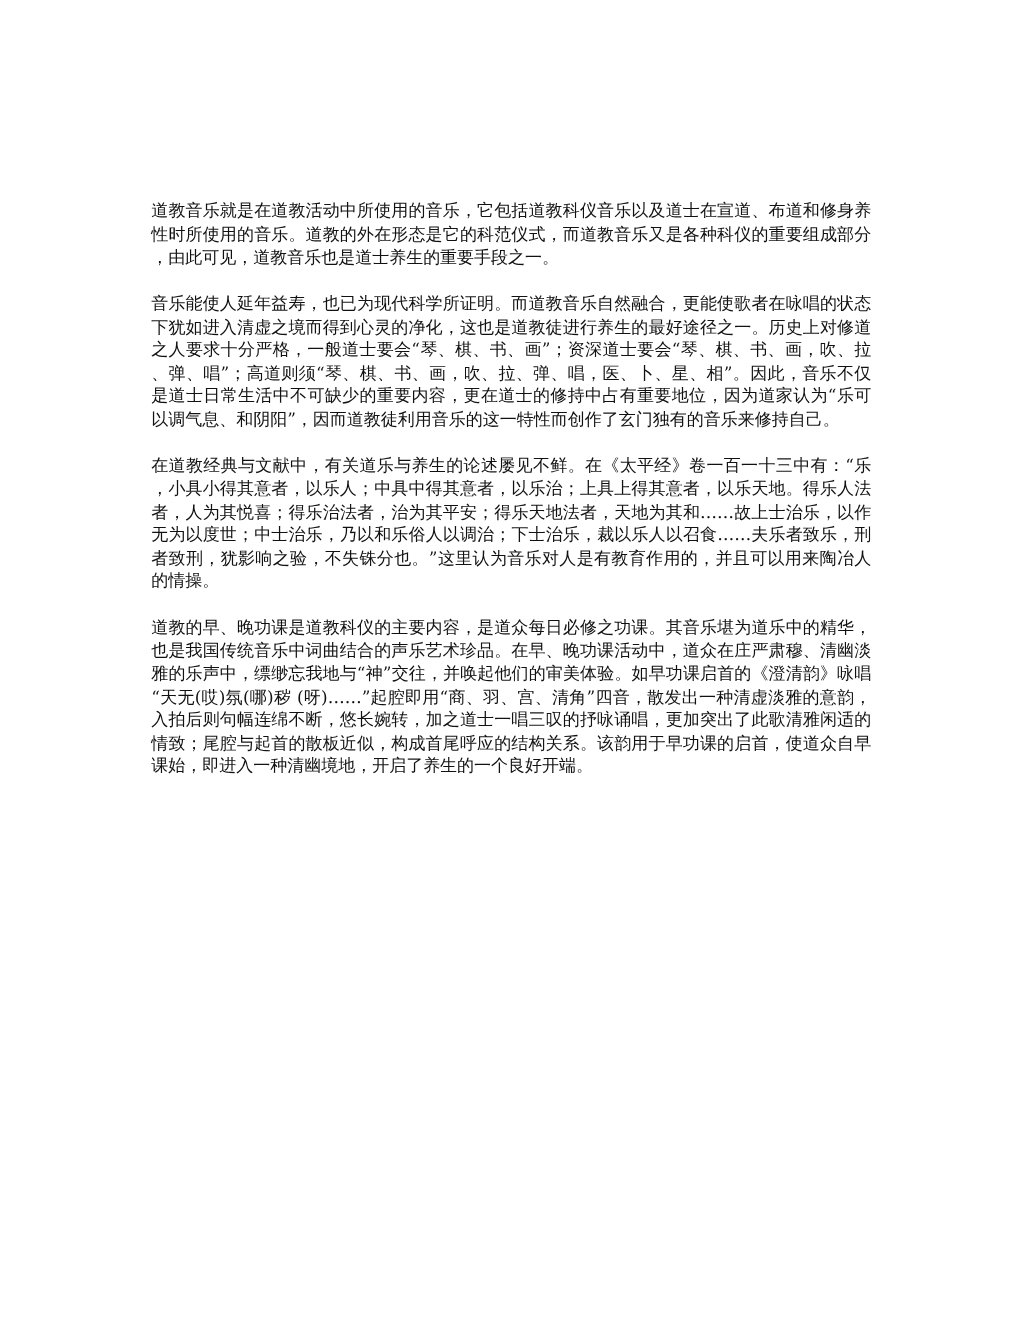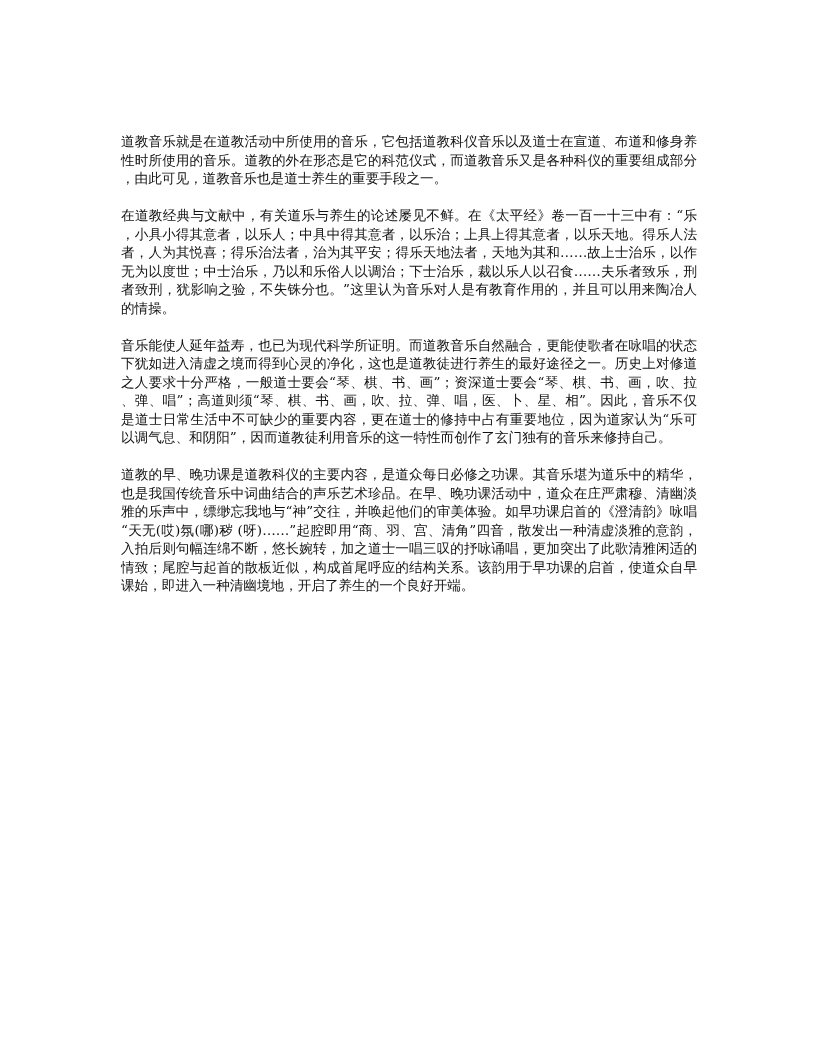--- a/index.html
+++ b/index.html
@@ -9,36 +9,36 @@
     }
     body {
       width: 816px;
       height: 1056px;
       position: relative;
       overflow: hidden;
     }
     .page {
       position: absolute;
       left: 121px;
-      top: 132px;
+      top: 160px;
       width: 576px;
       font-family: "DejaVu Serif", "Liberation Serif", serif;
       font-size: 13.6px;
       line-height: 18.5px;
       color: #111111;
       text-align: justify;
     }
     .para {
       margin: 0 0 18.5px 0;
       padding: 0;
       word-break: break-all;
       line-break: anywhere;
     }
   </style>
 </head>
 <body>
 
 <div class="page">
   <p class="para">道教音乐就是在道教活动中所使用的音乐，它包括道教科仪音乐以及道士在宣道、布道和修身养性时所使用的音乐。道教的外在形态是它的科范仪式，而道教音乐又是各种科仪的重要组成部分，由此可见，道教音乐也是道士养生的重要手段之一。</p>
+  <p class="para">音乐能使人延年益寿，也已为现代科学所证明。而道教音乐自然融合，更能使歌者在咏唱的状态下犹如进入清虚之境而得到心灵的净化，这也是道教徒进行养生的最好途径之一。历史上对修道之人要求十分严格，一般道士要会“琴、棋、书、画”；资深道士要会“琴、棋、书、画，吹、拉、弹、唱”；高道则须“琴、棋、书、画，吹、拉、弹、唱，医、卜、星、相”。因此，音乐不仅是道士日常生活中不可缺少的重要内容，更在道士的修持中占有重要地位，因为道家认为“乐可以调气息、和阴阳”，因而道教徒利用音乐的这一特性而创作了玄门独有的音乐来修持自己。</p>
   <p class="para">在道教经典与文献中，有关道乐与养生的论述屡见不鲜。在《太平经》卷一百一十三中有：“乐，小具小得其意者，以乐人；中具中得其意者，以乐治；上具上得其意者，以乐天地。得乐人法者，人为其悦喜；得乐治法者，治为其平安；得乐天地法者，天地为其和……故上士治乐，以作无为以度世；中士治乐，乃以和乐俗人以调治；下士治乐，裁以乐人以召食……夫乐者致乐，刑者致刑，犹影响之验，不失铢分也。”这里认为音乐对人是有教育作用的，并且可以用来陶冶人的情操。</p>
-  <p class="para">音乐能使人延年益寿，也已为现代科学所证明。而道教音乐自然融合，更能使歌者在咏唱的状态下犹如进入清虚之境而得到心灵的净化，这也是道教徒进行养生的最好途径之一。历史上对修道之人要求十分严格，一般道士要会“琴、棋、书、画”；资深道士要会“琴、棋、书、画，吹、拉、弹、唱”；高道则须“琴、棋、书、画，吹、拉、弹、唱，医、卜、星、相”。因此，音乐不仅是道士日常生活中不可缺少的重要内容，更在道士的修持中占有重要地位，因为道家认为“乐可以调气息、和阴阳”，因而道教徒利用音乐的这一特性而创作了玄门独有的音乐来修持自己。</p>
   <p class="para">道教的早、晚功课是道教科仪的主要内容，是道众每日必修之功课。其音乐堪为道乐中的精华，也是我国传统音乐中词曲结合的声乐艺术珍品。在早、晚功课活动中，道众在庄严肃穆、清幽淡雅的乐声中，缥缈忘我地与“神”交往，并唤起他们的审美体验。如早功课启首的《澄清韵》咏唱“天无(哎)氛(哪)秽 (呀)……”起腔即用“商、羽、宫、清角”四音，散发出一种清虚淡雅的意韵，入拍后则句幅连绵不断，悠长婉转，加之道士一唱三叹的抒咏诵唱，更加突出了此歌清雅闲适的情致；尾腔与起首的散板近似，构成首尾呼应的结构关系。该韵用于早功课的启首，使道众自早课始，即进入一种清幽境地，开启了养生的一个良好开端。</p>
 </div>
 
 </body></html>

